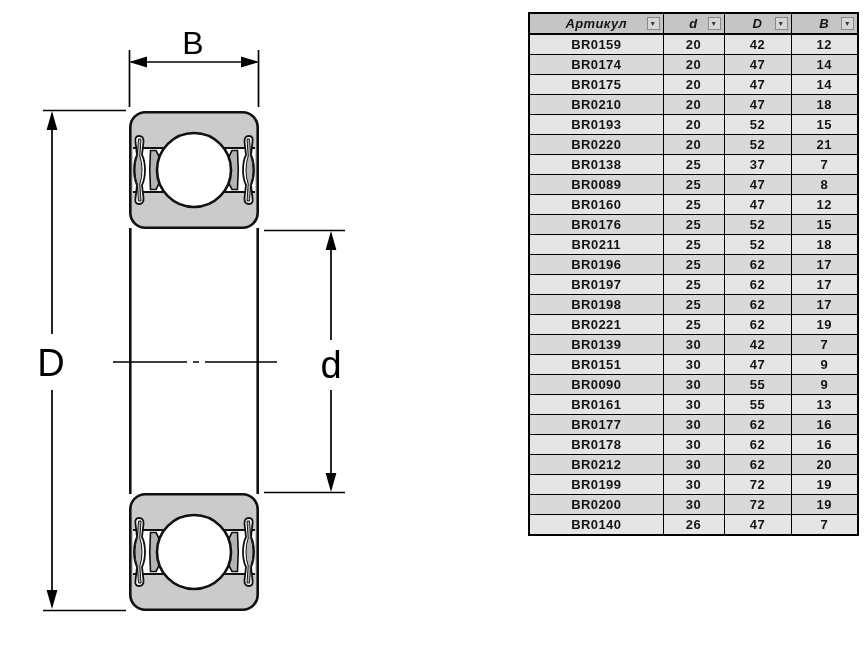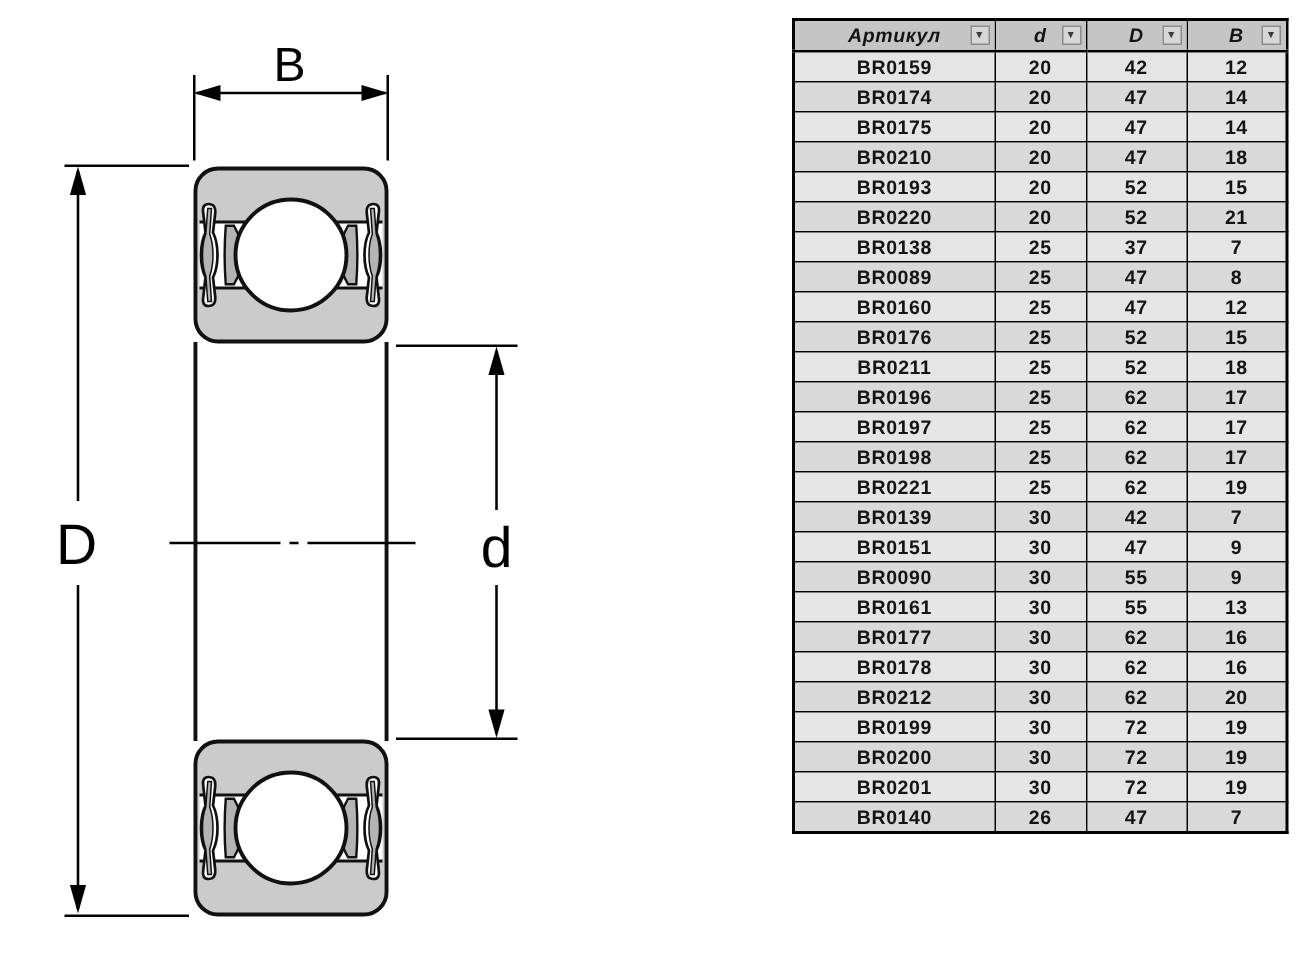--- a/index.html
+++ b/index.html
@@ -283,26 +283,20 @@
             <td>72</td>
             <td>19</td>
           </tr>
           <tr>
             <td>BR0200</td>
             <td>30</td>
             <td>72</td>
             <td>19</td>
           </tr>
           <tr>
-            <td>BR0201</td>
-            <td>30</td>
-            <td>72</td>
-            <td>19</td>
-          </tr>
-          <tr>
             <td>BR0140</td>
             <td>26</td>
             <td>47</td>
             <td>7</td>
           </tr>
         </tbody>
     </table>
   </div>
 
 </div>

